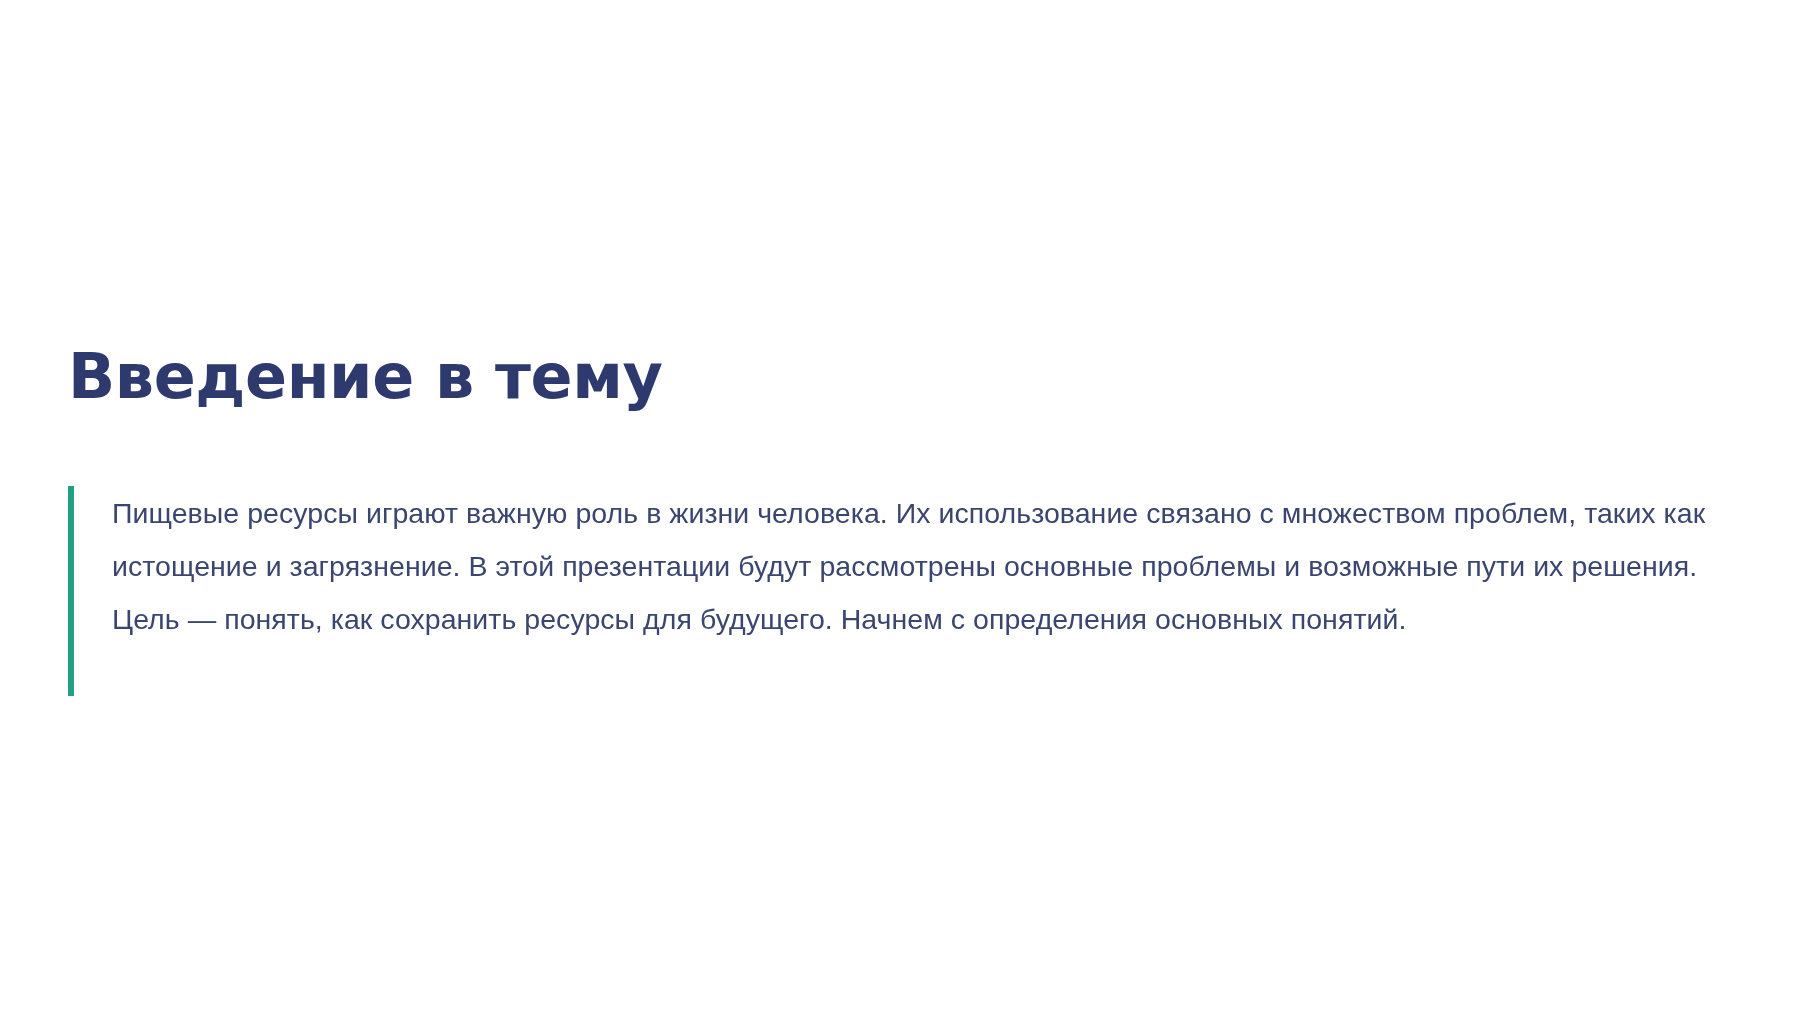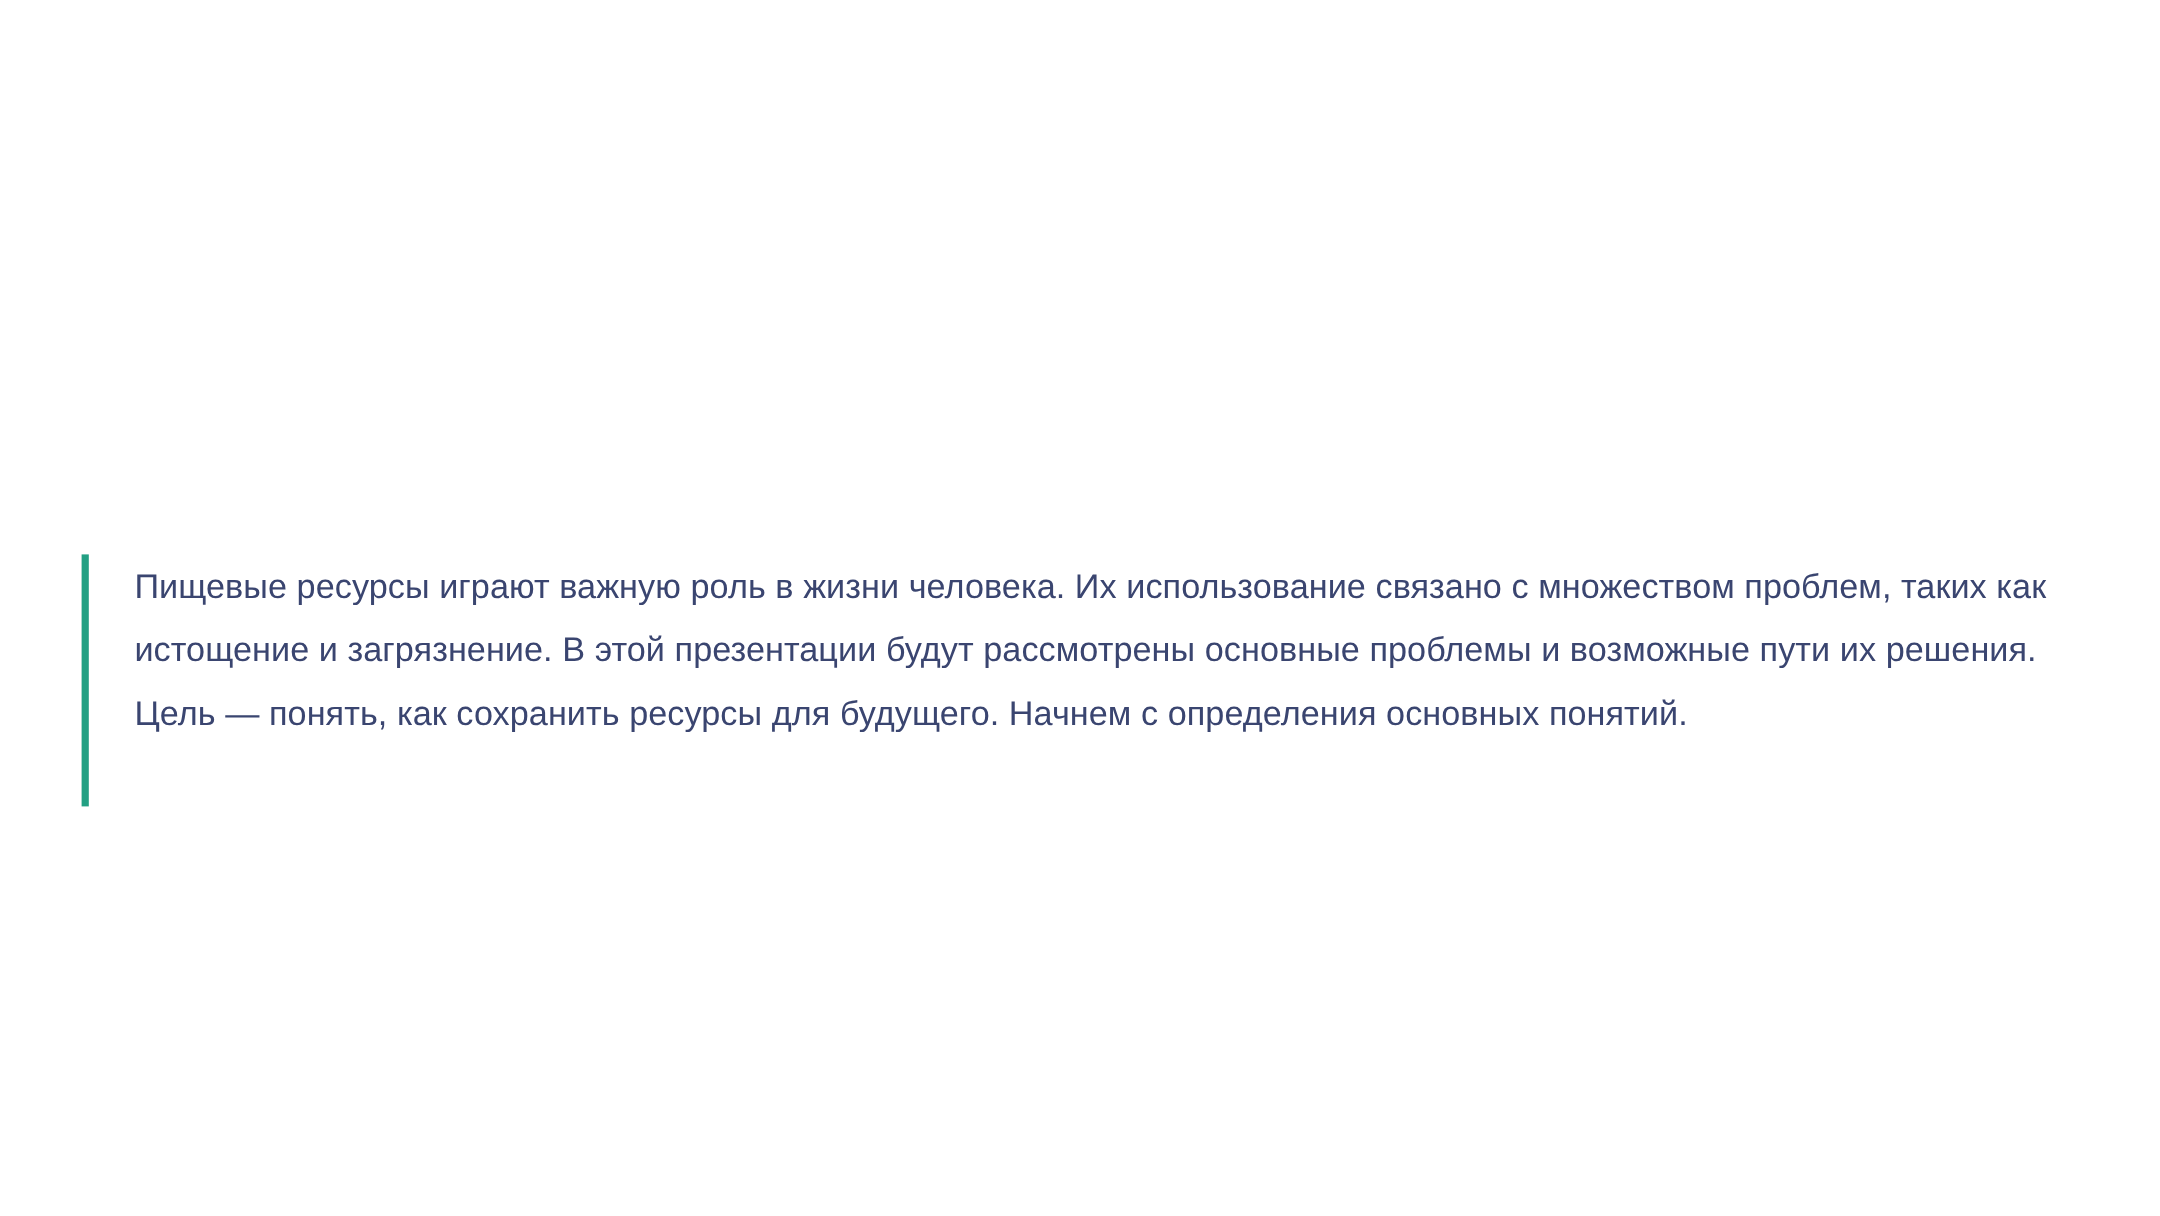--- a/index.html
+++ b/index.html
@@ -34,21 +34,21 @@
     line-height: 1.08;
     letter-spacing: -0.4px;
     color: #2e3a6e;
     white-space: nowrap;
   }
 
   
   .body-block {
     position: absolute;
     left: 68px;
-    top: 462px;
+    top: 486px;
     width: 1654px;
     display: flex;
     align-items: stretch;
   }
 
   .accent-bar {
     flex: 0 0 auto;
     width: 6px;
     min-height: 210px;
     background: #22a083;
@@ -66,19 +66,20 @@
     color: #3a4570;
     letter-spacing: 0.05px;
     text-align: left;
   }
 </style>
 </head>
 <body>
 
 <div class="slide">
 
+  <h1 class="slide-title">Введение в тему</h1>
 
   <div class="body-block">
     <div class="accent-bar"></div>
     <p class="body-text">Пищевые ресурсы играют важную роль в жизни человека. Их использование связано с множеством проблем, таких как истощение и загрязнение. В этой презентации будут рассмотрены основные проблемы и возможные пути их решения. Цель — понять, как сохранить ресурсы для будущего. Начнем с определения основных понятий.</p>
   </div>
 
 </div>
 
 </body></html>

